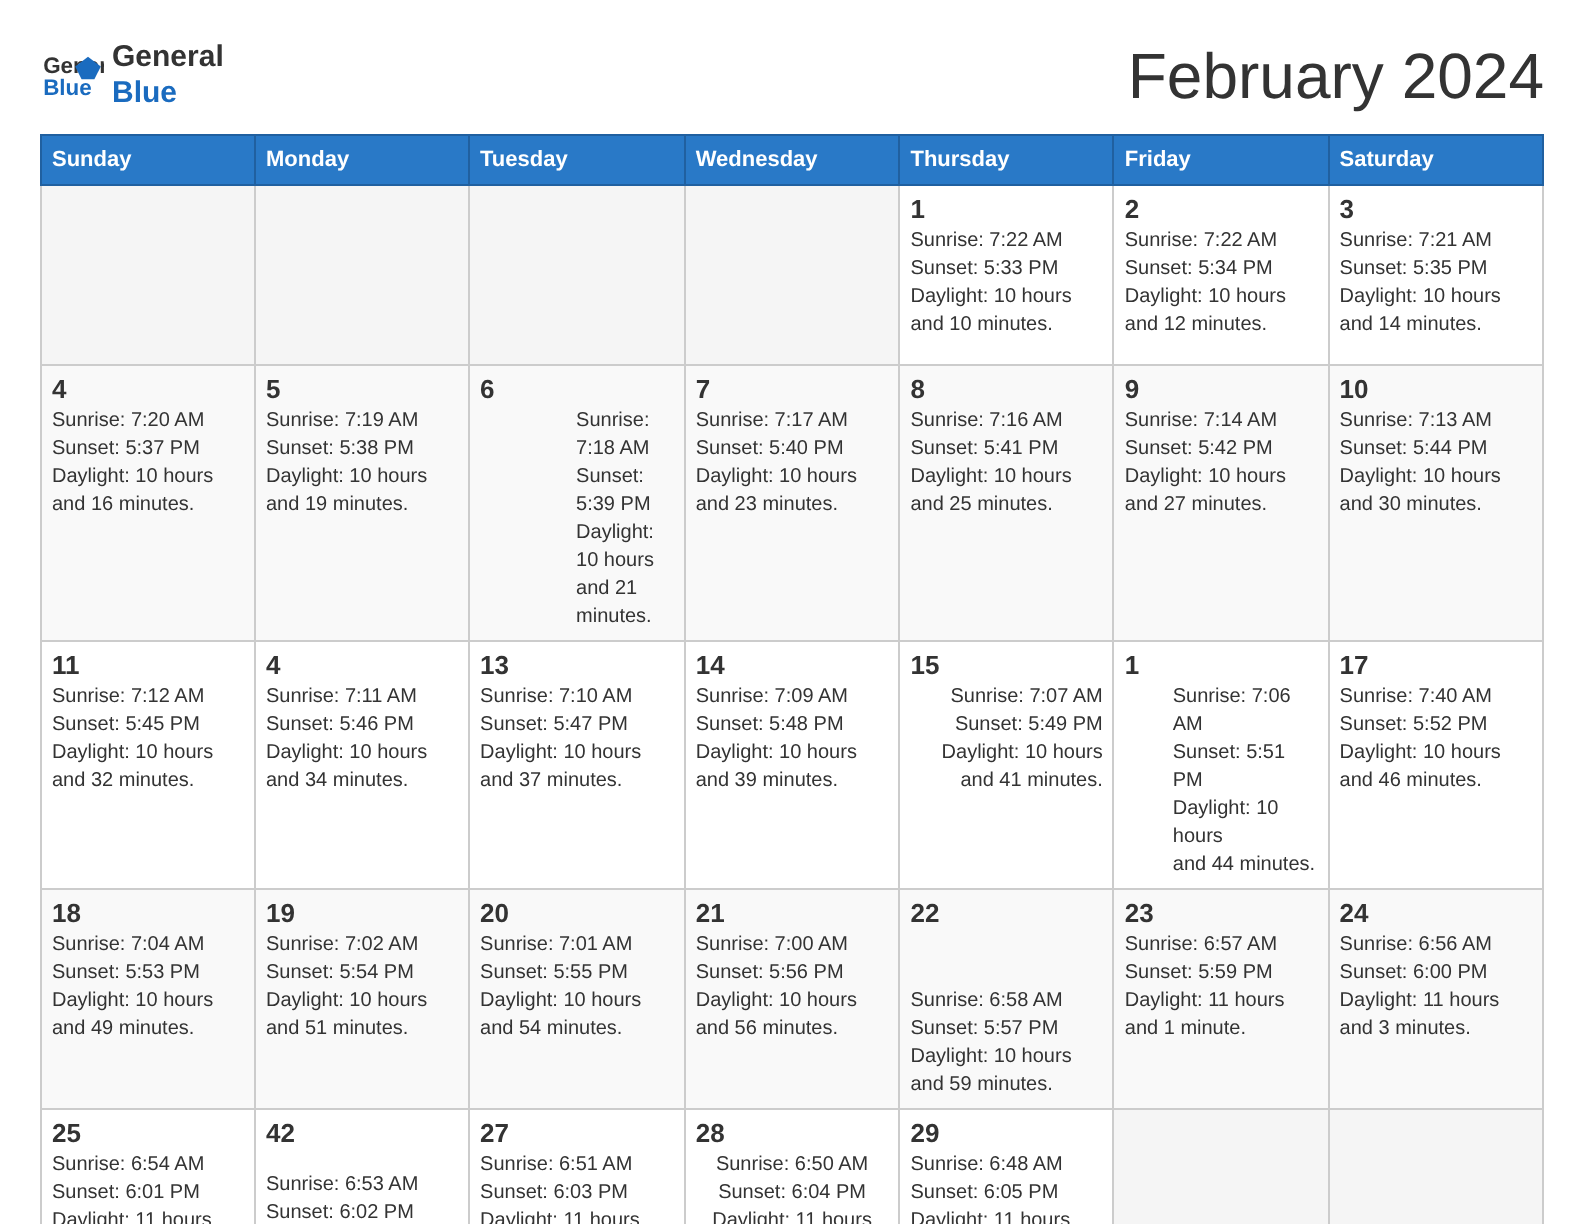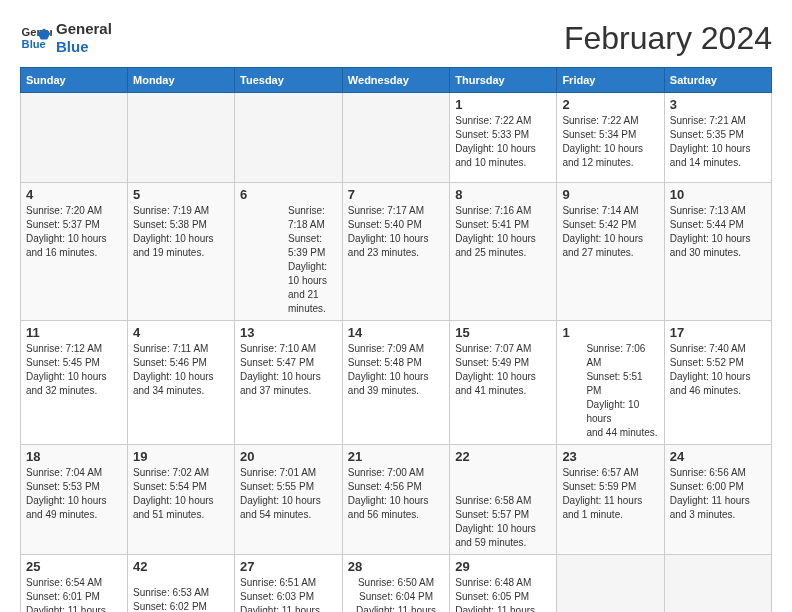--- a/index.html
+++ b/index.html
@@ -212,21 +212,21 @@
         </td>
         <td>
           <div class="day-num">14</div>
           <div class="day-detail" style="white-space: pre-line;">Sunrise: 7:09 AM
 Sunset: 5:48 PM
 Daylight: 10 hours
 and 39 minutes.</div>
         </td>
         <td>
           <div class="day-num">15</div>
-          <div class="day-detail" style="white-space: pre-line;">Sunrise: 7:07 AM
+          <div class="day-detail" style="white-space: pre-line; text-align: right;">Sunrise: 7:07 AM
 Sunset: 5:49 PM
 Daylight: 10 hours
 and 41 minutes.</div>
         </td>
         <td>
           <div class="day-num">1</div>
           <div class="day-detail" style="white-space: pre-line; margin-left: 24px;">Sunrise: 7:06 AM
 Sunset: 5:51 PM
 Daylight: 10 hours
 and 44 minutes.</div>
@@ -257,21 +257,21 @@
         <td>
           <div class="day-num">20</div>
           <div class="day-detail" style="white-space: pre-line;">Sunrise: 7:01 AM
 Sunset: 5:55 PM
 Daylight: 10 hours
 and 54 minutes.</div>
         </td>
         <td>
           <div class="day-num">21</div>
           <div class="day-detail" style="white-space: pre-line;">Sunrise: 7:00 AM
-Sunset: 4:56 PM
+Sunset: 5:56 PM
 Daylight: 10 hours
 and 56 minutes.</div>
         </td>
         <td>
           <div class="day-num">22</div>
           <div class="day-detail" style="white-space: pre-line; margin-top: 30px;">Sunrise: 6:58 AM
 Sunset: 5:57 PM
 Daylight: 10 hours
 and 59 minutes.</div>
         </td>

